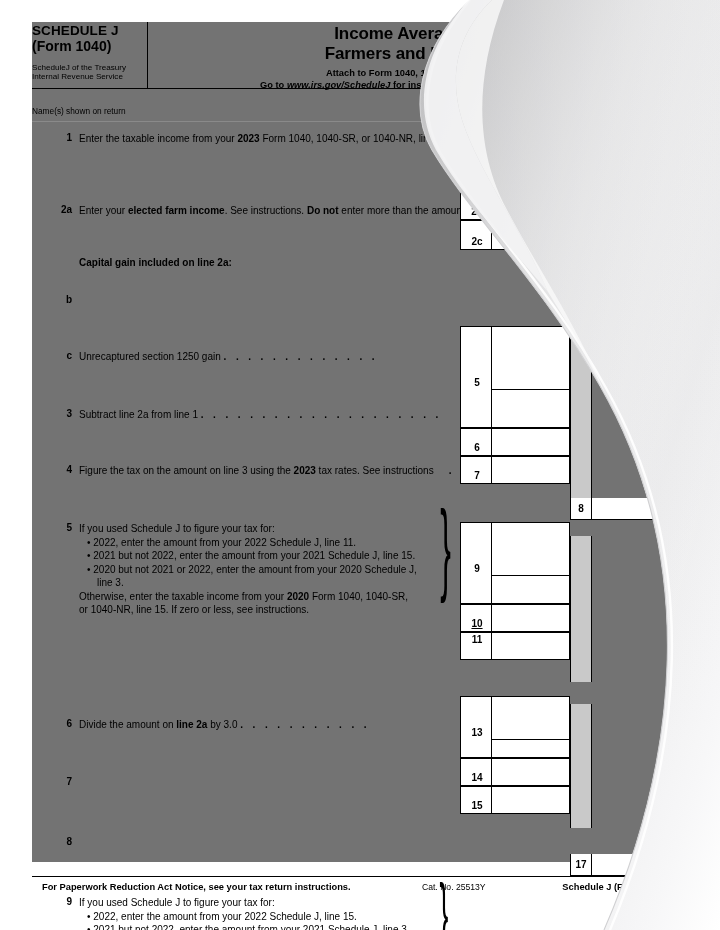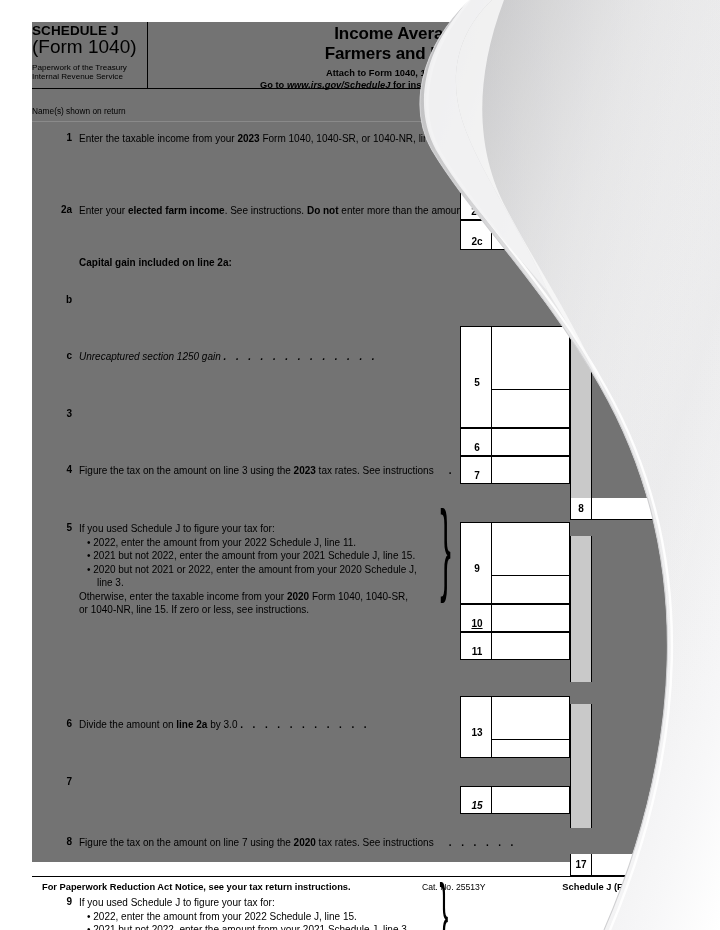--- a/index.html
+++ b/index.html
@@ -42,22 +42,22 @@
     border-right: 1.6px solid #000;
   }
   .sched-title {
     font-size: 13.5px;
     font-weight: bold;
     line-height: 14.5px;
     letter-spacing: 0.1px;
     margin-top: 2px;
   }
   .sched-sub {
-    font-size: 19px;
-    font-weight: normal;
+    font-size: 14px;
+    font-weight: bold;
     line-height: 15px;
   }
   .dept {
     font-size: 8.1px;
     line-height: 9.6px;
     margin-top: 9px;
   }
   .hdr-center {
     position: absolute;
     left: 116px; top: 0;
@@ -236,21 +236,21 @@
 <div id="page">
 
   <div id="sheet">
 
     <div class="hdr">
 
       <div class="hdr-left">
         <div class="sched-title">SCHEDULE J</div>
         <div class="sched-sub">(Form 1040)</div>
         <div class="dept">
-          <div>Paperwork of the Treasury</div>
+          <div>ScheduleJ of the Treasury</div>
           <div>Internal Revenue Service</div>
         </div>
       </div>
 
       <div class="hdr-center">
         <div class="main-title">Income Averaging for</div>
         <div class="main-title">Farmers and Fishermen</div>
         <div class="attach-line">Attach to Form 1040, 1040-SR, or 1040-NR.</div>
         <div class="goto-line"><span>Go to </span><i>www.irs.gov/ScheduleJ</i><span> for instructions and the latest information.</span></div>
       </div>
@@ -296,36 +296,40 @@
 
       <div class="row" style="top:68px;height:18px;">
         <div class="ltext" style="top:0;"><b>Capital gain included on line 2a:</b></div>
       </div>
 
       <div class="row" style="top:86px;height:26px;">
         <div class="lineno" style="top:2px;">b</div>
       </div>
       <div class="row" style="top:114px;height:26px;">
         <div class="lineno" style="top:4px;">c</div>
-        <div class="ltext" style="top:4px;font-style:italic;">
+        <div class="ltext" style="top:4px;">
           Unrecaptured section 1250 gain
           <span class="dots">. . . . . . . . . . . . .</span>
         </div>
       </div>
       <div class="ibox" style="left:428px;top:64px;width:110px;height:30px;">
         <div class="divider"></div>
         <div class="num" style="bottom:2px;">2b</div>
       </div>
       <div class="ibox" style="left:428px;top:94px;width:110px;height:30px;">
         <div class="divider"></div>
         <div class="num" style="bottom:2px;">2c</div>
       </div>
 
       <div class="row" style="top:144px;height:28px;">
         <div class="lineno" style="top:6px;">3</div>
+        <div class="ltext" style="top:6px;">
+          Subtract line 2a from line 1
+          <span class="dots">. . . . . . . . . . . . . . . . . . . .</span>
+        </div>
       </div>
       <div class="ocell" style="top:150px;">
         <div class="onum">3</div>
         <div class="oval"></div>
       </div>
 
       <div class="row" style="top:172px;height:28px;">
         <div class="lineno" style="top:6px;">4</div>
         <div class="ltext" style="top:6px;">
           Figure the tax on the amount on line 3 using the <b>2023</b> tax rates. See instructions
@@ -371,24 +375,20 @@
       <div class="row" style="top:334px;height:28px;">
         <div class="lineno" style="top:4px;">7</div>
       </div>
       <div class="ibox" style="left:428px;top:330px;width:110px;height:28px;">
         <div class="divider"></div>
         <div class="num" style="bottom:2px;">7</div>
       </div>
 
       <div class="row" style="top:364px;height:28px;">
         <div class="lineno" style="top:6px;">8</div>
-        <div class="ltext" style="top:6px;">
-          Figure the tax on the amount on line 7 using the <b>2020</b> tax rates. See instructions
-          <span class="dots">&nbsp;&nbsp;. . . . . .</span>
-        </div>
       </div>
       <div class="ocell" style="top:372px;">
         <div class="onum">8</div>
         <div class="oval"></div>
       </div>
 
       <div class="row" style="top:400px;height:76px;">
         <div class="lineno" style="top:2px;">9</div>
         <div class="ltext" style="top:2px;width:370px;">
           <div>If you used Schedule J to figure your tax for:</div>
@@ -404,34 +404,38 @@
         <div class="num" style="top:40px;">9</div>
       </div>
 
       <div class="ibox" style="left:428px;top:478px;width:110px;height:28px;">
         <div class="divider"></div>
         <div class="num" style="bottom:2px;text-decoration:underline;">10</div>
       </div>
 
       <div class="ibox" style="left:428px;top:506px;width:110px;height:28px;">
         <div class="divider"></div>
-        <div class="num" style="bottom:2px;margin-top:48px;">11</div>
+        <div class="num" style="bottom:14px;margin-top:48px;">11</div>
       </div>
 
 
       <div class="ibox" style="left:428px;top:570px;width:110px;height:62px;">
         <div class="divider"></div>
         <div style="position:absolute;left:30px;right:0;top:42px;border-top:1.1px solid #000;"></div>
         <div class="num" style="top:30px;">13</div>
       </div>
 
+      <div class="ibox" style="left:428px;top:632px;width:110px;height:28px;">
+        <div class="divider"></div>
+        <div class="num" style="bottom:2px;">14</div>
+      </div>
 
       <div class="ibox" style="left:428px;top:660px;width:110px;height:28px;">
         <div class="divider"></div>
-        <div class="num" style="bottom:2px;font-style:italic;">15</div>
+        <div class="num" style="bottom:2px;">15</div>
       </div>
 
 
       <div class="ocell" style="top:728px;">
         <div class="onum">17</div>
         <div class="oval"></div>
       </div>
 
       <div class="foot-rule" style="top:750px;"></div>
       <div class="footer" style="top:756px;">

